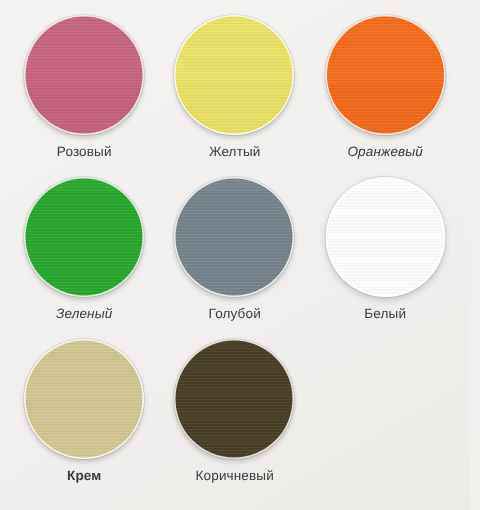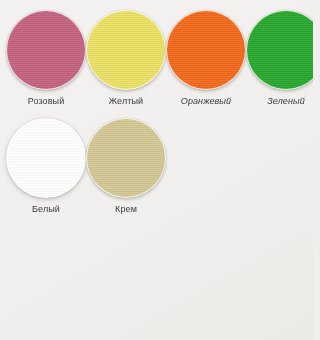--- a/index.html
+++ b/index.html
@@ -12,21 +12,21 @@
     background: #f0efed;
     font-family: "Liberation Sans", sans-serif;
     overflow: hidden;
   }
   #palette {
     width: 313px;
     height: 340px;
     box-sizing: border-box;
     padding: 10px 6px 6px 6px;
     display: grid;
-    grid-template-columns: repeat(4, 1fr);
+    grid-template-columns: repeat(3, 1fr);
     grid-template-rows: repeat(3, 1fr);
     background: linear-gradient(150deg, #f3f2f0 0%, #efeeec 55%, #ebeae7 100%);
   }
   .swatch-cell {
     display: flex;
     flex-direction: column;
     align-items: center;
     justify-content: flex-start;
   }
   .disc-wrap {
@@ -97,23 +97,35 @@
       <div class="disc-label" style="color: rgb(59, 59, 59); font-style: italic;">Оранжевый</div>
     </div>
     <div class="swatch-cell">
       <div class="disc-wrap">
         <div class="disc" style="background: rgb(41, 168, 47);"></div>
       </div>
       <div class="disc-label" style="color: rgb(59, 59, 59); font-style: italic;">Зеленый</div>
     </div>
     <div class="swatch-cell">
       <div class="disc-wrap">
+        <div class="disc" style="background: rgb(119, 132, 141);"></div>
+      </div>
+      <div class="disc-label" style="color: rgb(59, 59, 59);">Голубой</div>
+    </div>
+    <div class="swatch-cell">
+      <div class="disc-wrap">
         <div class="disc light-disc" style="background: rgb(255, 255, 255);"></div>
       </div>
       <div class="disc-label" style="color: rgb(59, 59, 59);">Белый</div>
     </div>
     <div class="swatch-cell">
       <div class="disc-wrap">
         <div class="disc" style="background: rgb(211, 199, 148);"></div>
       </div>
-      <div class="disc-label" style="color: rgb(59, 59, 59);">Крем</div>
+      <div class="disc-label" style="color: rgb(59, 59, 59); font-weight: bold;">Крем</div>
+    </div>
+    <div class="swatch-cell">
+      <div class="disc-wrap">
+        <div class="disc" style="background: rgb(74, 63, 40);"></div>
+      </div>
+      <div class="disc-label" style="color: rgb(59, 59, 59);">Коричневый</div>
     </div>
   </div>
 
 </body></html>

